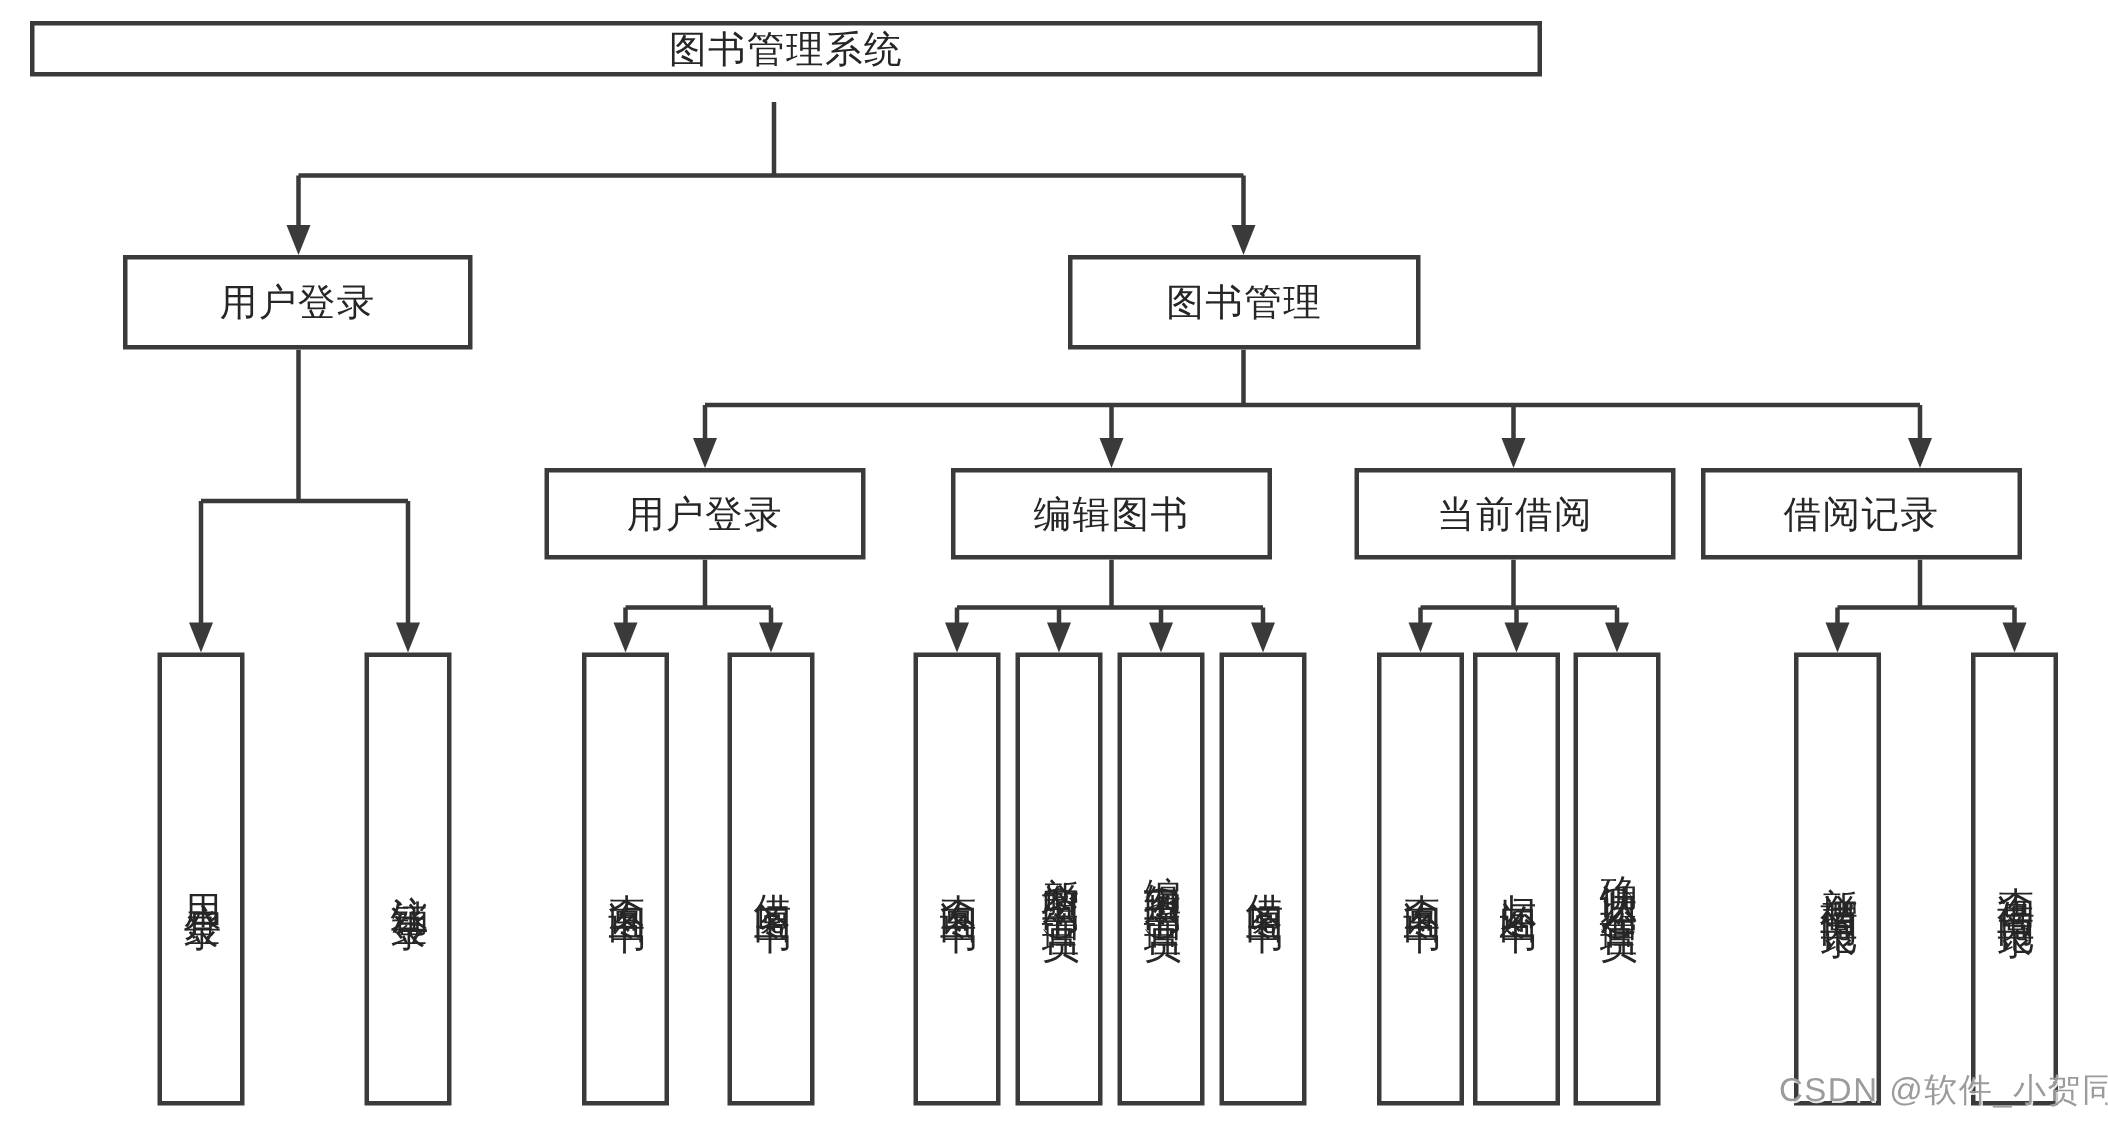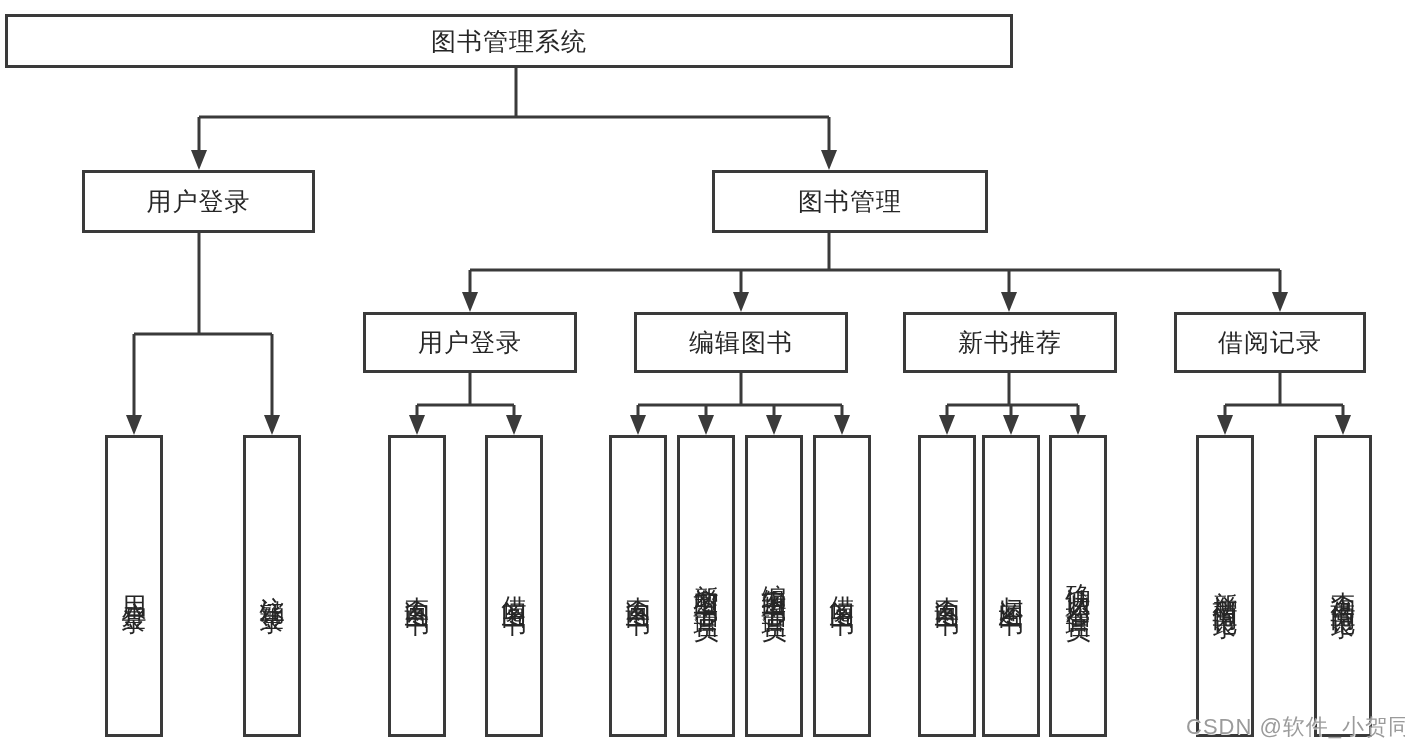--- a/index.html
+++ b/index.html
@@ -61,29 +61,29 @@
     <polygon points="834,415 850,415 842,435" fill="currentColor"></polygon>
     <path d="M1009 373V405M947 405H1078M947 405V423M1011 405V423M1078 405V423" fill="none" stroke="currentColor" stroke-width="3"></path>
     <polygon points="939,415 955,415 947,435" fill="currentColor"></polygon>
     <polygon points="1003,415 1019,415 1011,435" fill="currentColor"></polygon>
     <polygon points="1070,415 1086,415 1078,435" fill="currentColor"></polygon>
     <path d="M1280 373V405M1225 405H1343M1225 405V423M1343 405V423" fill="none" stroke="currentColor" stroke-width="3"></path>
     <polygon points="1217,415 1233,415 1225,435" fill="currentColor"></polygon>
     <polygon points="1335,415 1351,415 1343,435" fill="currentColor"></polygon>
   </svg>
 
-<div class="box hlabel" style="left:5px;top:14px;width:1008px;height:54px">图书管理系统</div>
+<div class="box hlabel" style="left:20px;top:14px;width:1008px;height:37px">图书管理系统</div>
 
 <div class="box hlabel" style="left:82px;top:170px;width:233px;height:63px">用户登录</div>
-<div class="box hlabel" style="left:712px;top:170px;width:276px;height:63px">图书管理</div>
+<div class="box hlabel" style="left:712px;top:170px;width:235px;height:63px">图书管理</div>
 
 <div class="box hlabel" style="left:363px;top:312px;width:214px;height:61px">用户登录</div>
 <div class="box hlabel" style="left:634px;top:312px;width:214px;height:61px">编辑图书</div>
-<div class="box hlabel" style="left:903px;top:312px;width:214px;height:61px">新书推荐</div>
-<div class="box hlabel" style="left:1174px;top:312px;width:192px;height:61px">借阅记录</div>
+<div class="box hlabel" style="left:903px;top:312px;width:214px;height:61px">当前借阅</div>
+<div class="box hlabel" style="left:1134px;top:312px;width:214px;height:61px">借阅记录</div>
 
 <div class="box leaf" style="left:105px">
   <span class="vtext">用户登录</span>
 </div>
 <div class="box leaf" style="left:243px">
   <span class="vtext">注销登录</span>
 </div>
 
 <div class="box leaf" style="left:388px">
   <span class="vtext">查询图书</span>

